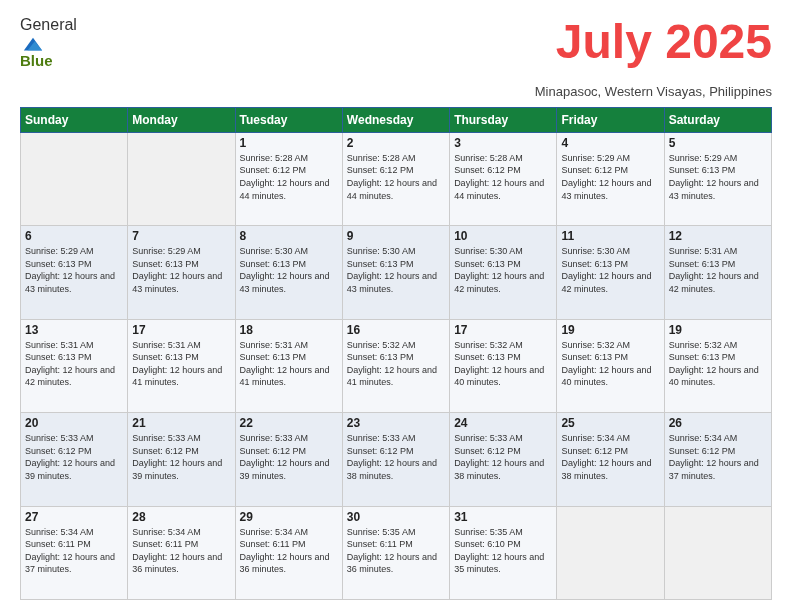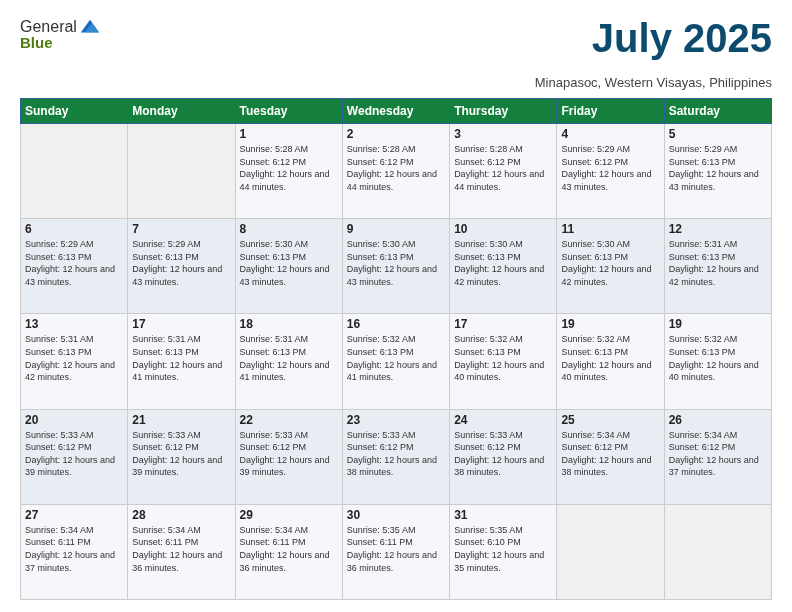--- a/index.html
+++ b/index.html
@@ -32,23 +32,23 @@
     .logo-blue { color: #1a6bbf; }
     .logo-icon {
       width: 22px;
       height: 22px;
       margin-left: 2px;
     }
     .title-block {
       text-align: right;
     }
     .month-title {
-      font-size: 40px;
+      font-size: 48px;
       font-weight: bold;
-      color: #0c4a6e;
+      color: #ef4444;
       line-height: 1.1;
     }
     .location {
       font-size: 13px;
       color: #444;
       margin-top: 15px;
     }
     .calendar {
       width: 100%;
       border-collapse: collapse;
@@ -95,21 +95,21 @@
       background: #f0f0f0 !important;
     }
   </style>
 </head>
 <body>
 
 <div class="page">
   <div class="header">
     <div class="logo">
       <div style="display:flex;flex-direction:column;align-items:flex-start;">
-        <div style="display:flex;align-items:center;">
+        <div style="display:flex;flex-direction:column;">
           <span class="logo-general">General</span>
           <svg class="logo-icon" viewBox="0 0 24 24" xmlns="http://www.w3.org/2000/svg">
             <polygon points="2,18 12,4 22,18" fill="#1a6bbf"></polygon>
             <polygon points="6,18 14,8 22,18" fill="#3a9ad9" opacity="0.7"></polygon>
           </svg>
         </div>
         <span class="logo-blue" style="font-size:15px;font-weight:bold;color:#4d7c0f;margin-top:-4px;">Blue</span>
       </div>
     </div>
     <div class="title-block">

